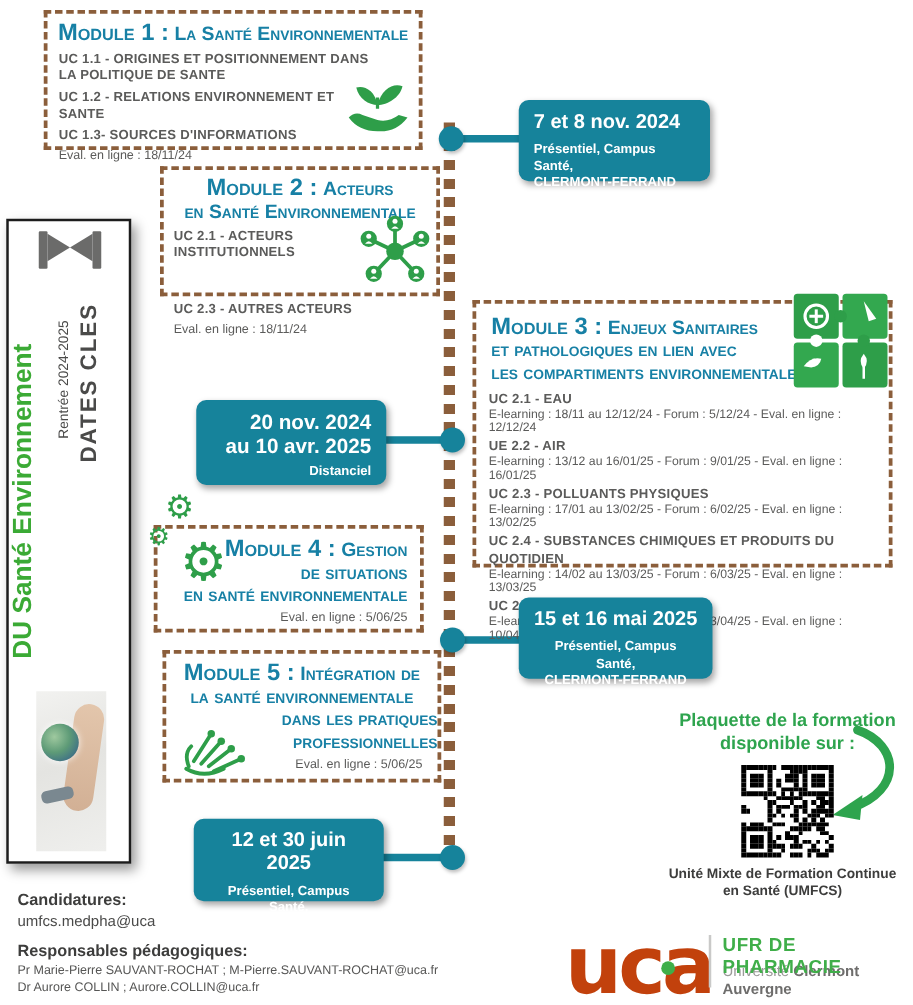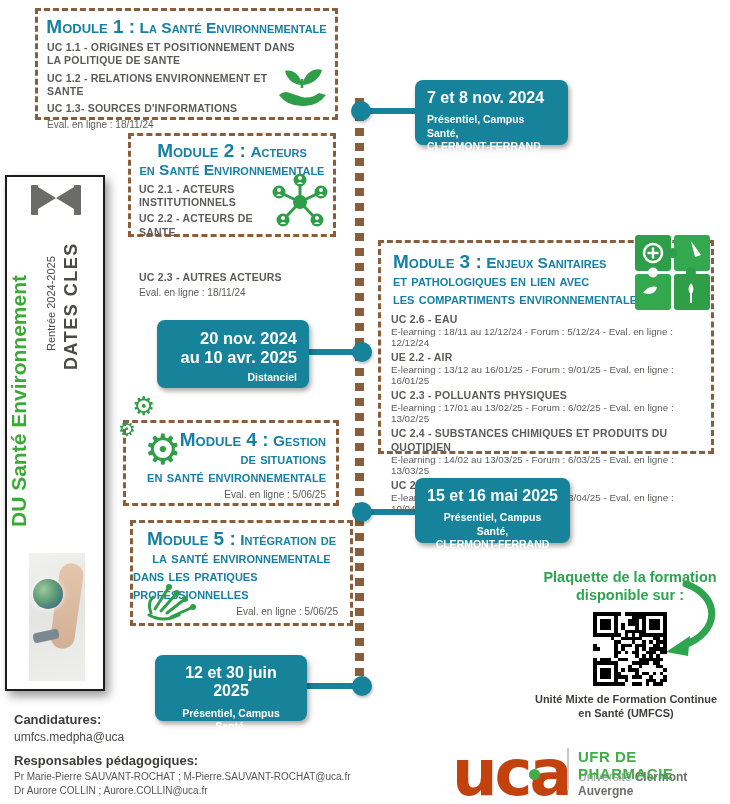--- a/index.html
+++ b/index.html
@@ -88,29 +88,28 @@
     <span style="position:absolute;right:6px;bottom:4px;">
       <svg width="54" height="44" viewBox="0 0 54 44">
         <path d="M27,20 C25,8 16,4 10,6 C12,15 20,20 27,20 Z" fill="#2E9E49"></path>
         <path d="M27,20 C30,7 40,2 47,5 C45,14 35,20 27,20 Z" fill="#2E9E49"></path>
         <rect x="25.7" y="14" width="2.6" height="9" fill="#2E9E49"></rect>
         <path d="M4,30 Q9,25 15,28 L27,32 Q36,34 44,28 L51,30 Q42,42 27,41 Q12,41 4,30 Z" fill="#2E9E49"></path>
       </svg>
     </span>
   </div>
 
-  <div class="module" style="left:128px;top:133px;width:208px;height:104px;">
+  <div class="module" style="left:128px;top:133px;width:224px;height:104px;">
     <div class="mtitle" style="text-align:center;margin-top:4px;">
       <span class="mname">Module 2 :</span>
       <span class="mrest">Acteurs</span><br>
       <span class="mrest">en Santé Environnementale</span>
     </div>
     <div style="margin:4px 0 0 8px;width:150px;">
       <div class="mitem" style="margin-bottom:3px;">UC 2.1 - ACTEURS INSTITUTIONNELS</div>
-      <div class="mitem" style="margin-bottom:3px;">UC 2.2 - ACTEURS DE SANTE</div>
       <div class="mitem" style="margin-bottom:3px;margin-top:32px;">UC 2.3 - AUTRES ACTEURS</div>
       <div class="meval">Eval. en ligne : 18/11/24</div>
     </div>
     <span style="position:absolute;right:4px;bottom:2px;">
       <svg width="58" height="56" viewBox="0 0 58 56">
         <g stroke="#2E9E49" stroke-width="3">
           <line x1="29" y1="30" x2="29" y2="8"></line>
             <line x1="29" y1="30" x2="8" y2="20"></line>
           <line x1="29" y1="30" x2="50" y2="20"></line>
             <line x1="29" y1="30" x2="12" y2="48"></line>
@@ -141,21 +140,21 @@
   </div>
 
   <div class="module" style="left:378px;top:240px;width:336px;height:214px;">
     <div class="mtitle" style="margin:8px 0 0 12px;">
       <span class="mname">Module 3 :</span>
       <span class="mrest">Enjeux Sanitaires</span><br>
       <span class="mrest">et pathologiques en lien avec</span><br>
       <span class="mrest">les compartiments environnementale</span>
     </div>
     <div style="margin:5px 0 0 10px;">
-      <div class="mitem" style="margin-bottom:0;">UC 2.6 - EAU</div>
+      <div class="mitem" style="margin-bottom:0;">UC 2.1 - EAU</div>
       <div class="meval" style="margin-bottom:3px;font-size:9.8px;">E-learning : 18/11 au 12/12/24 - Forum : 5/12/24 - Eval. en ligne : 12/12/24</div>
       <div class="mitem" style="margin-bottom:0;">UE 2.2 - AIR</div>
       <div class="meval" style="margin-bottom:3px;font-size:9.8px;">E-learning : 13/12 au 16/01/25 - Forum : 9/01/25 - Eval. en ligne : 16/01/25</div>
       <div class="mitem" style="margin-bottom:0;">UC 2.3 - POLLUANTS PHYSIQUES</div>
       <div class="meval" style="margin-bottom:3px;font-size:9.8px;">E-learning : 17/01 au 13/02/25 - Forum : 6/02/25 - Eval. en ligne : 13/02/25</div>
       <div class="mitem" style="margin-bottom:0;">UC 2.4 - SUBSTANCES CHIMIQUES ET PRODUITS DU QUOTIDIEN</div>
       <div class="meval" style="margin-bottom:3px;font-size:9.8px;">E-learning : 14/02 au 13/03/25 - Forum : 6/03/25 - Eval. en ligne : 13/03/25</div>
       <div class="mitem" style="margin-bottom:0;">UC 2.5 - CADRE DE VIE ET SANTE</div>
       <div class="meval" style="font-size:9.8px;">E-learning : 14/03 au 10/04/25 - Forum : 3/04/25 - Eval. en ligne : 10/04/25</div>
     </div>
@@ -196,21 +195,21 @@
     <span class="gear" style="left:6px;top:-30px;font-size:26px;">⚙</span>
     <span class="gear" style="left:-8px;top:-4px;font-size:20px;">⚙</span>
   </div>
 
   <div class="module" style="left:130px;top:520px;width:223px;height:106px;">
     <div class="mtitle" style="text-align:center;margin-top:5px;">
       <span class="mname">Module 5 :</span>
       <span class="mrest">Intégration de</span><br>
       <span class="mrest">la santé environnementale</span>
     </div>
-    <div class="mtitle" style="text-align:left;margin-right:0;">
+    <div class="mtitle" style="text-align:right;margin-right:0;">
       <span class="mrest">dans les pratiques</span><br>
       <span class="mrest">professionnelles</span>
     </div>
     <div class="meval" style="text-align:right;margin:3px 12px 0 0;">Eval. en ligne : 5/06/25</div>
     <span style="position:absolute;left:8px;top:46px;">
       <svg width="60" height="52" viewBox="0 0 60 52">
         <g stroke="#2E9E49" stroke-width="3" stroke-linecap="round" fill="none">
           <path d="M10,44 q-4,-10 2,-16"></path>
             <path d="M14,40 l14,-22"></path>
             <path d="M20,42 l16,-18"></path>

